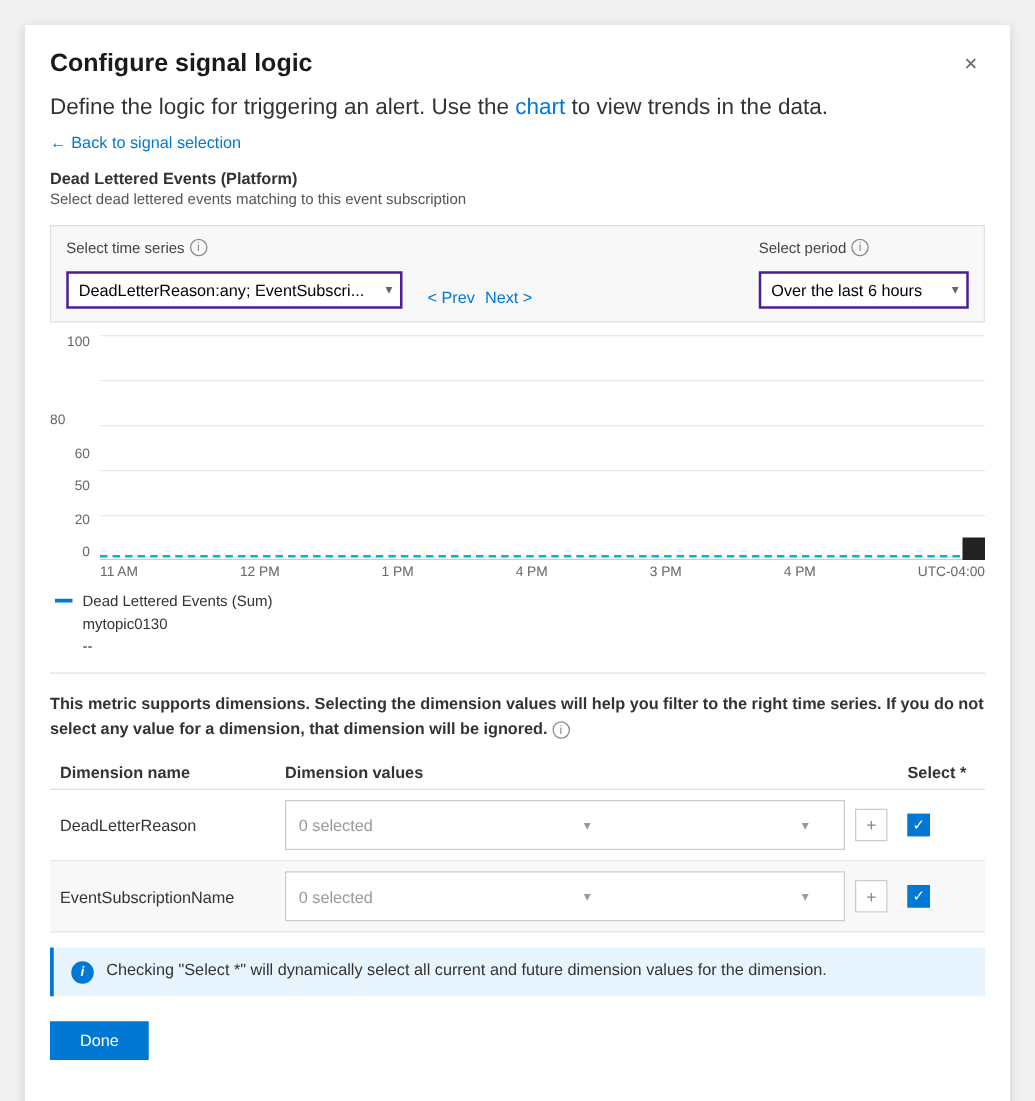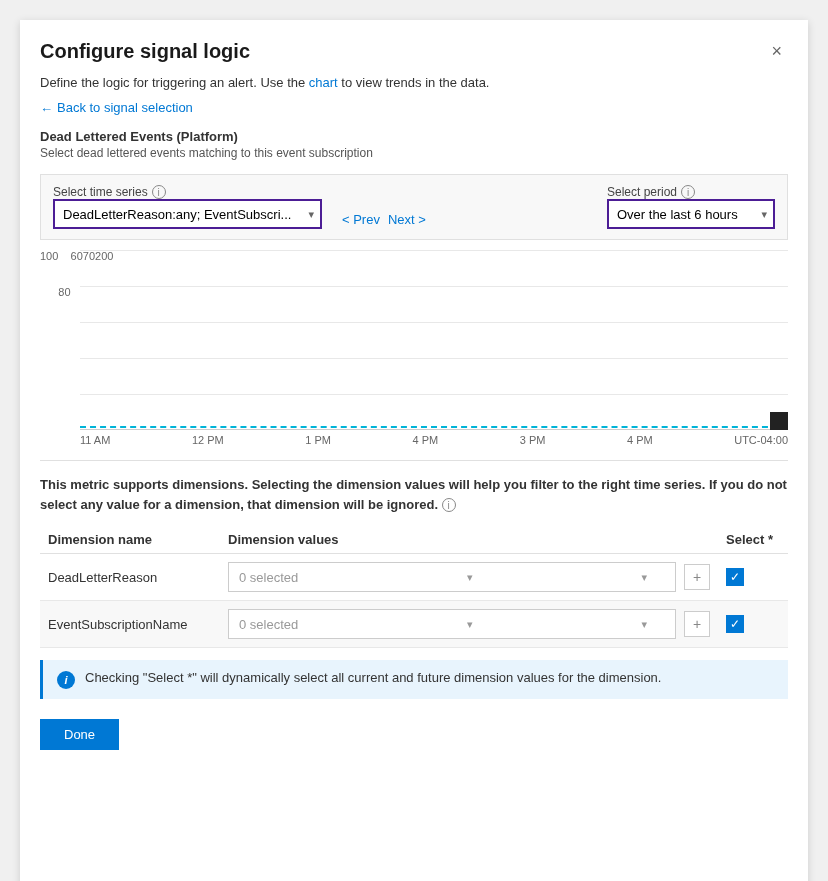--- a/index.html
+++ b/index.html
@@ -36,21 +36,21 @@
     .close-btn {
       font-size: 18px;
       cursor: pointer;
       color: #666;
       background: none;
       border: none;
       line-height: 1;
       padding: 2px 6px;
     }
     .description {
-      font-size: 13px;
+      font-size: 18px;
       color: #333;
       margin-bottom: 10px;
     }
     .description a {
       color: #0078d4;
       text-decoration: none;
     }
     .back-link {
       color: #0078d4;
       text-decoration: none;
@@ -75,21 +75,21 @@
       border: 1px solid #e0e0e0;
       padding: 10px 12px;
       display: flex;
       align-items: flex-end;
       gap: 20px;
       margin-bottom: 10px;
     }
     .control-group {
       display: flex;
       flex-direction: column;
-      gap: 0;
+      gap: 12px;
     }
     .control-label {
       font-size: 12px;
       color: #444;
       display: flex;
       align-items: center;
       gap: 4px;
     }
     .info-icon {
       width: 14px;
@@ -217,21 +217,21 @@
       flex: 1;
       position: relative;
     }
     .dim-dropdown-inner {
       border: 1px solid #ccc;
       background: #fff;
       padding: 4px 28px 4px 10px;
       font-size: 13px;
       color: #999;
       cursor: pointer;
-      height: 30px;
+      height: 40px;
       display: flex;
       align-items: center;
       justify-content: space-between;
     }
     .dim-dropdown-inner::after {
       content: '▾';
       color: #999;
       font-size: 11px;
     }
     .plus-btn {
@@ -364,25 +364,25 @@
           <option>Over the last 12 hours</option>
           <option>Over the last 24 hours</option>
         </select>
       </div>
     </div>
   </div>
 
   
   <div style="position:relative; margin-bottom: 4px;">
 
-    <div style="position:absolute; left:0; top:0; height:180px; display:flex; justify-content:space-between; width:36px;">
+    <div style="position:absolute; left:0; top:0; height:180px; display:flex; flex-direction:column; justify-content:space-between; width:36px;">
       <span class="y-label" style="font-size:11px;color:#666;text-align:right;">100</span>
       <span class="y-label" style="font-size:11px;color:#666;text-align:left;margin-top:36px;">80</span>
       <span class="y-label" style="font-size:11px;color:#666;text-align:right;">60</span>
-      <span class="y-label" style="font-size:11px;color:#666;text-align:right;">70</span>
+      <span class="y-label" style="font-size:11px;color:#666;text-align:right;">50</span>
       <span class="y-label" style="font-size:11px;color:#666;text-align:right;">20</span>
       <span class="y-label" style="font-size:11px;color:#666;text-align:right;">0</span>
     </div>
 
     <div style="margin-left:40px; position:relative; height:180px;">
 
       <div style="position:absolute;left:0;right:0;top:0;height:1px;background:#e8e8e8;"></div>
       <div style="position:absolute;left:0;right:0;top:20%;height:1px;background:#e8e8e8;"></div>
       <div style="position:absolute;left:0;right:0;top:40%;height:1px;background:#e8e8e8;"></div>
       <div style="position:absolute;left:0;right:0;top:60%;height:1px;background:#e8e8e8;"></div>
@@ -399,20 +399,28 @@
       <span style="font-size:11px;color:#666;">12 PM</span>
       <span style="font-size:11px;color:#666;">1 PM</span>
       <span style="font-size:11px;color:#666;">4 PM</span>
       <span style="font-size:11px;color:#666;">3 PM</span>
       <span style="font-size:11px;color:#666;">4 PM</span>
       <span style="font-size:11px;color:#666;">UTC-04:00</span>
     </div>
   </div>
 
   
+  <div class="legend">
+    <div class="legend-color"></div>
+    <div>
+      <div class="legend-text">Dead Lettered Events (Sum)</div>
+      <div class="legend-text">mytopic0130</div>
+      <div class="legend-value">--</div>
+    </div>
+  </div>
 
   <hr class="divider">
 
   
   <p class="dimensions-info">
     <span class="highlight">This metric supports dimensions. Selecting the dimension values will help you filter to the right time series. If you do not select any value for a dimension, that dimension will be ignored.</span>
     <span class="info-icon" style="display:inline-flex;">i</span>
   </p>
 
   

